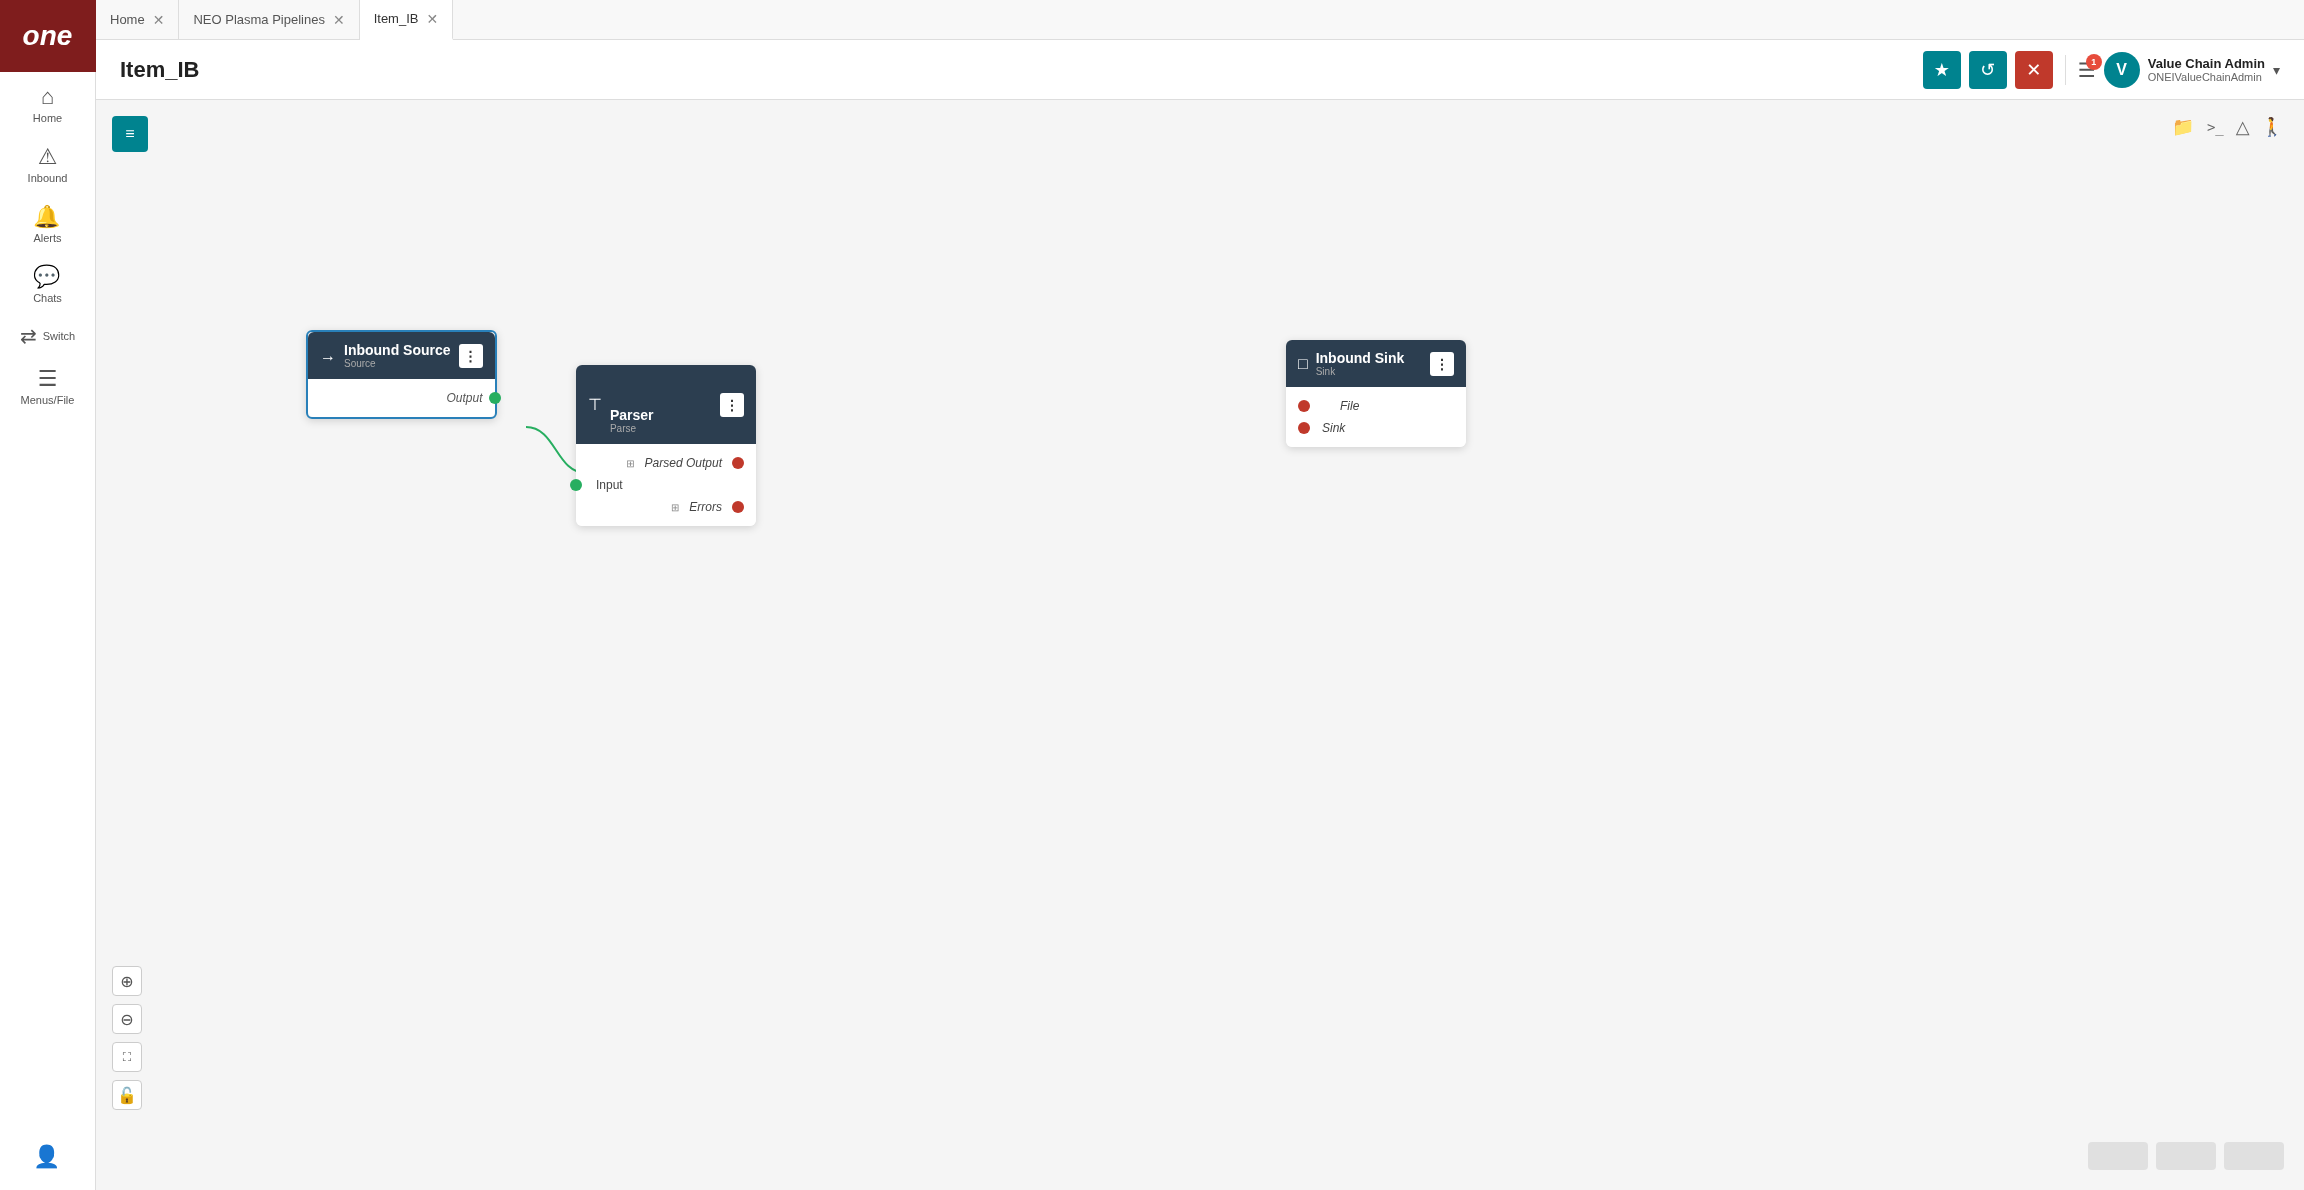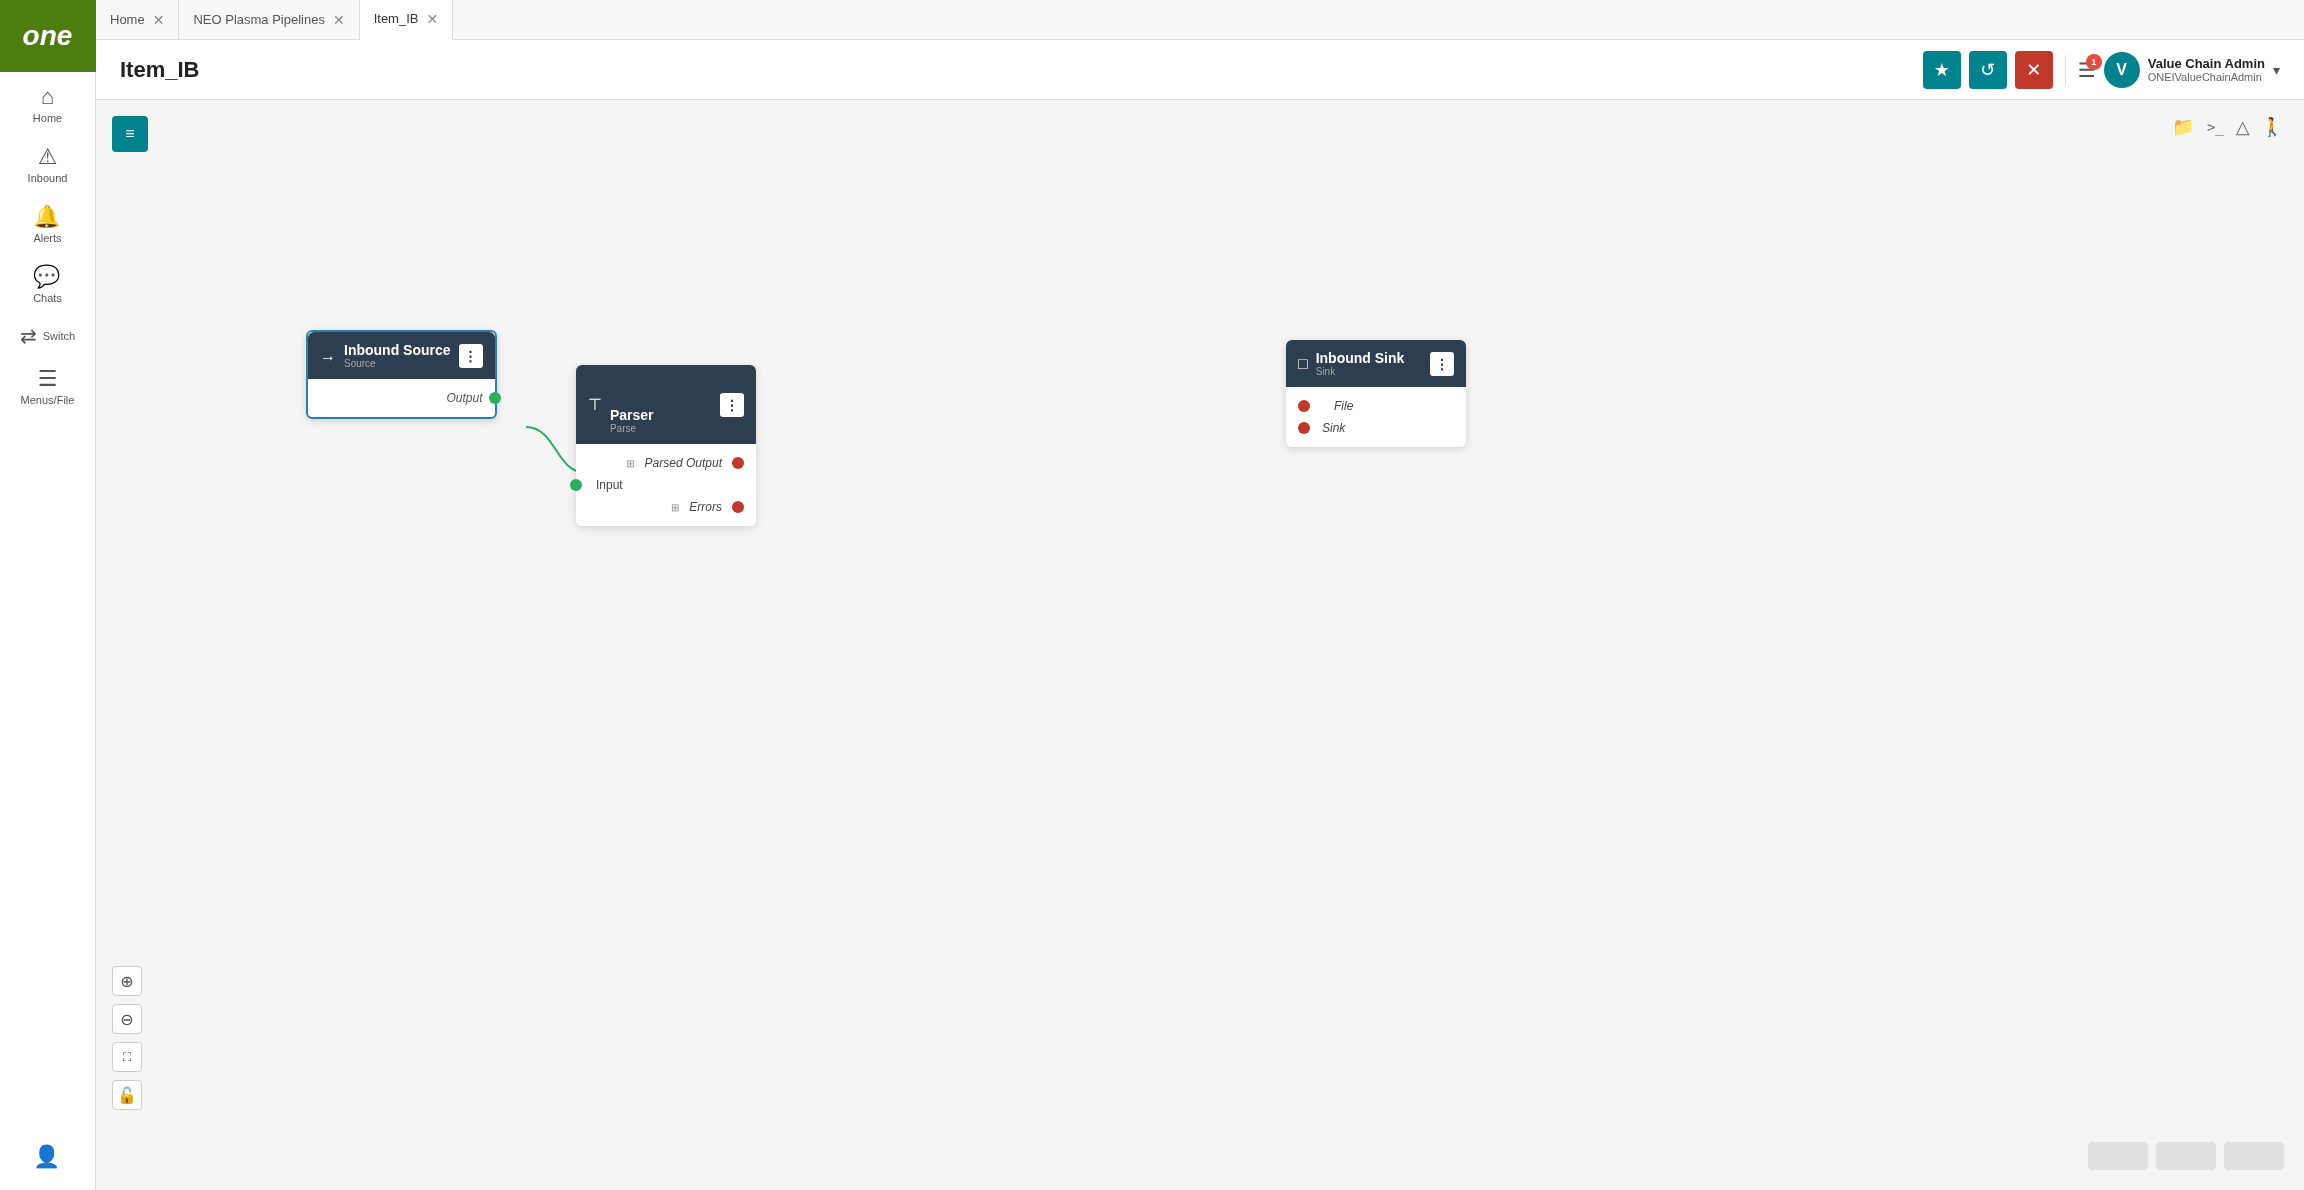--- a/index.html
+++ b/index.html
@@ -13,21 +13,21 @@
       flex-direction: column;
       align-items: center;
       padding-top: 0;
       border-right: 1px solid #ddd;
       flex-shrink: 0;
       z-index: 10;
     }
     .logo-box {
       width: 96px;
       height: 72px;
-      background: #4d7c0f;
+      background: #7f1d1d;
       display: flex;
       align-items: center;
       justify-content: center;
       flex-shrink: 0;
     }
     .logo-text {
       color: white;
       font-size: 28px;
       font-weight: bold;
       font-style: italic;
@@ -512,21 +512,21 @@
         <span class="node-icon">□</span>
         <div style="flex:1;">
           <div class="node-title">Inbound Sink</div>
           <div class="node-subtitle">Sink</div>
         </div>
         <div class="node-menu-btn">⋮</div>
       </div>
       <div class="node-body">
         <div class="node-port">
           <span class="port-dot red" style="width:12px;height:12px;border-radius:50%;"></span>
-          <span style="font-style:italic; margin-left:18px;">File</span>
+          <span style="font-style:italic; margin-left:24px;">File</span>
         </div>
         <div class="node-port">
           <span class="port-dot red" style="width:12px;height:12px;border-radius:50%;"></span>
           <span style="font-style:italic; margin-left:6px;">Sink</span>
         </div>
       </div>
     </div>
 
     <div class="zoom-tools">
       <div class="zoom-btn">⊕</div>

